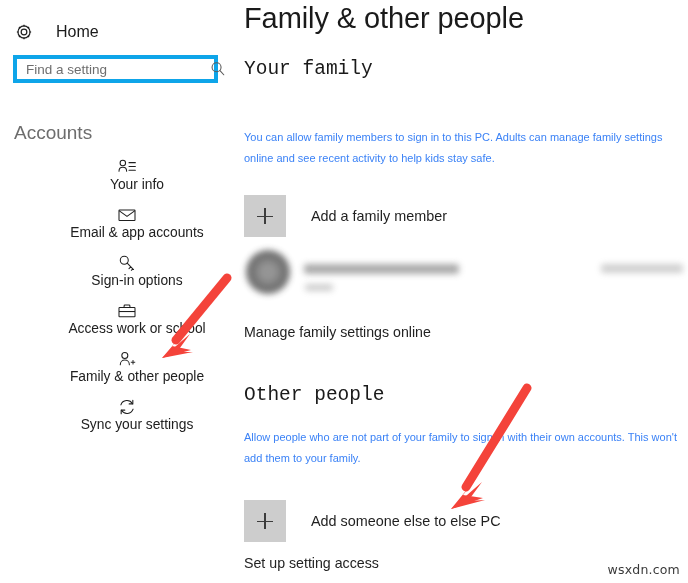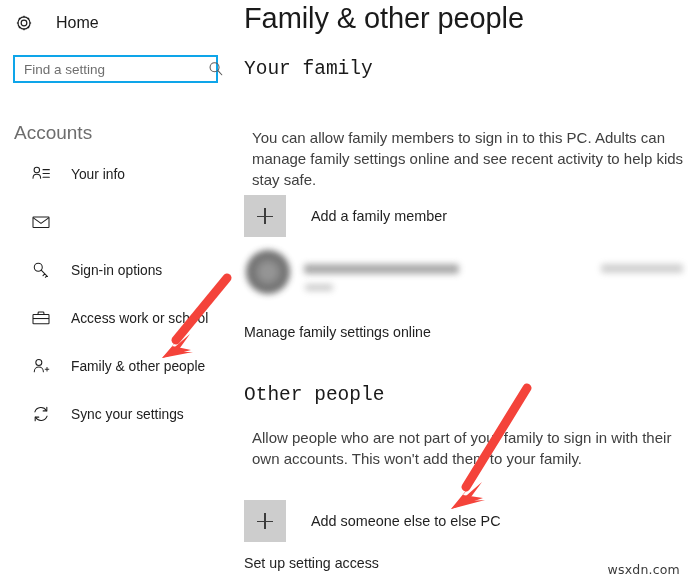--- a/index.html
+++ b/index.html
@@ -20,41 +20,41 @@
   
   #sidebar {
     position: absolute;
     left: 0; top: 0;
     width: 232px;
     height: 583px;
   }
 
   .home-row {
     position: absolute;
-    left: 13px; top: 8px;
+    left: 13px; top: 17px;
     display: flex;
     align-items: center;
     height: 30px;
     justify-content: space-between;
   }
   .home-row .ico { width: 22px; height: 22px; display:block; }
   .home-label {
     font-size: 16px;
     color: #1a1a1a;
     margin-left: 21px;
     white-space: nowrap;
   }
 
   .search-box {
     position: absolute;
     left: 13px; top: 55px;
     width: 205px;
     height: 28px;
     box-sizing: border-box;
-    border: 2px solid #0ea5e9;
+    border: 4px solid #0ea5e9;
     background: #fff;
     display: flex;
     align-items: center;
   }
   .search-box input {
     border: 0;
     outline: 0;
     flex: 1;
     height: 100%;
     font-family: "Liberation Sans", sans-serif;
@@ -74,21 +74,22 @@
   }
 
   .nav-item {
     position: absolute;
     left: 0;
     width: 232px;
     height: 34px;
     display: flex;
     align-items: center;
     box-sizing: border-box;
-    padding-left: 31px;
+    padding-left: 22px;
+    flex-direction: column;
   }
   .nav-item .nav-ico {
     width: 20px; height: 20px;
     flex: none;
     display: block;
   }
   .nav-item .nav-label {
     font-size: 13.8px;
     color: #212121;
     margin-left: 20px;
@@ -115,25 +116,25 @@
     position: absolute;
     left: 0;
     font-size: 19.5px;
     font-weight: 400;
     color: #1a1a1a;
     white-space: nowrap;
     font-family: Liberation Mono, monospace;
   }
   .body-text {
     position: absolute;
-    left: 8px;
+    left: 0;
     width: 436px;
-    font-size: 15px;
+    font-size: 11px;
     line-height: 21px;
-    color: #404040;
+    color: #3b82f6;
   }
   .link-text {
     position: absolute;
     left: 0;
     font-size: 14.2px;
     color: #232323;
     white-space: nowrap;
   }
 
   .add-row {
@@ -246,20 +247,21 @@
     <span class="nav-label">Your info</span>
   </div>
 
   <div class="nav-item" style="top:205px">
     <span class="nav-ico">
       <svg viewBox="0 0 22 22" width="20" height="20" fill="none" stroke="#1f1f1f" stroke-width="1.15">
         <rect x="2.2" y="5.6" width="17.6" height="11.4" rx="0.6"></rect>
         <path d="M2.2 6.2l8.8 6.3 8.8-6.3" stroke-linejoin="round"></path>
       </svg>
     </span>
+    <span class="nav-label">Email &amp; app accounts</span>
   </div>
 
   <div class="nav-item" style="top:253px">
     <span class="nav-ico">
       <svg viewBox="0 0 22 22" width="20" height="20" fill="none" stroke="#1f1f1f" stroke-width="1.15">
         <circle cx="8" cy="8" r="4.4"></circle>
         <path d="M11.2 11.2l7 7M15.2 15.2l-2 2M17.4 17.4l-1.6 1.6" stroke-linecap="round"></path>
       </svg>
     </span>
     <span class="nav-label">Sign-in options</span>

